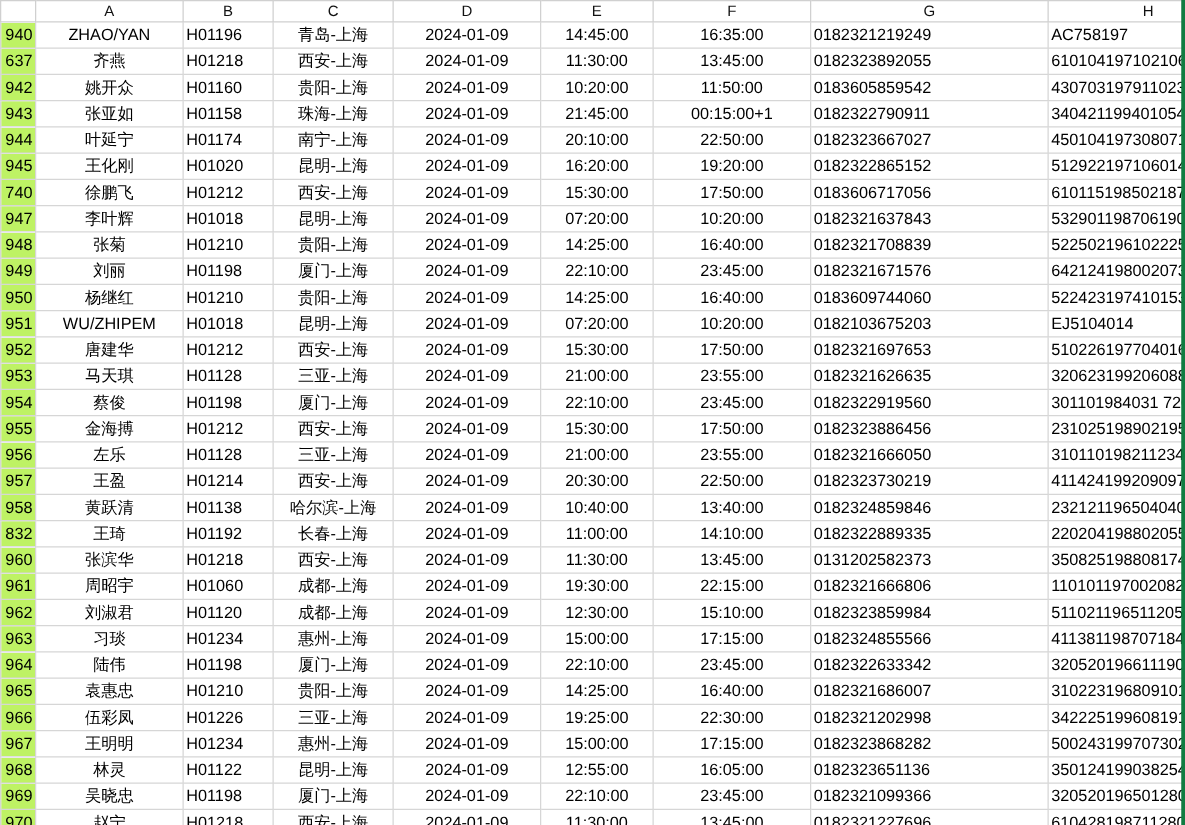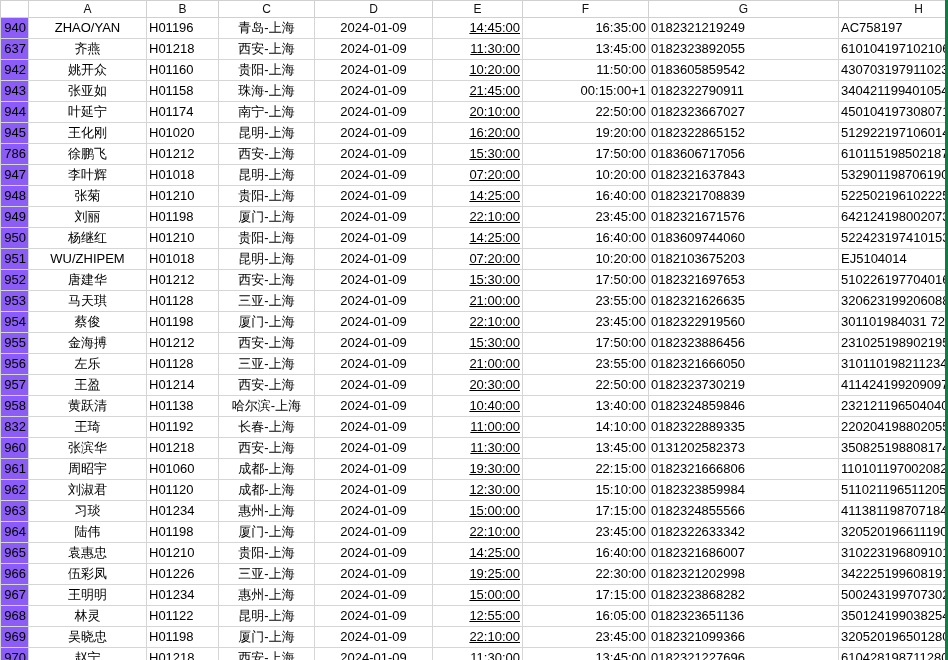--- a/index.html
+++ b/index.html
@@ -51,28 +51,28 @@
     background: #ffffff;
     color: #000000;
     text-align: right;
     font-weight: bold;
     font-size: 13px;
     padding-right: 3px;
     border: 1px solid #c9c9c9;
   }
   
   td.rownum.sel {
-    background: #8b5cf6;
+    background: #bef264;
   }
   .c-name   { text-align: center; }
   .c-code   { text-align: left; padding-left: 4px; }
   .c-route  { text-align: center; padding-left: 6px; }
   .c-date   { text-align: center; margin-left: 31px; }
-  .c-time1  { text-align: right; text-decoration: underline; }
-  .c-time2  { text-align: right; padding-left: 6px; }
+  .c-time1  { text-align: center; }
+  .c-time2  { text-align: center; padding-left: 6px; }
   .c-num1   { text-align: left; padding-left: 6px; }
   .c-num2   { text-align: left; padding-left: 6px; }
   .c-last   { text-align: left; padding-left: 4px; }
 
   
   td.dashed {
     border: 1px dashed #9a9a9a;
   }
   
   td.cut {
@@ -184,21 +184,21 @@
           <td class="c-code">H01020</td>
           <td class="c-route">昆明-上海</td>
           <td class="c-date">2024-01-09</td>
           <td class="c-time1">16:20:00</td>
           <td class="c-time2">19:20:00</td>
           <td class="c-num1 dashed">0182322865152</td>
           <td class="c-num2 dashed">512922197106014051</td>
           <td class="c-last cut">137648221</td>
         </tr>
         <tr>
-          <td class="rownum sel">786</td>
+          <td class="rownum sel">740</td>
           <td class="c-name">徐鹏飞</td>
           <td class="c-code">H01212</td>
           <td class="c-route">西安-上海</td>
           <td class="c-date">2024-01-09</td>
           <td class="c-time1">15:30:00</td>
           <td class="c-time2">17:50:00</td>
           <td class="c-num1 dashed">0183606717056</td>
           <td class="c-num2 dashed">610115198502187515</td>
           <td class="c-last cut">189667331</td>
         </tr>

